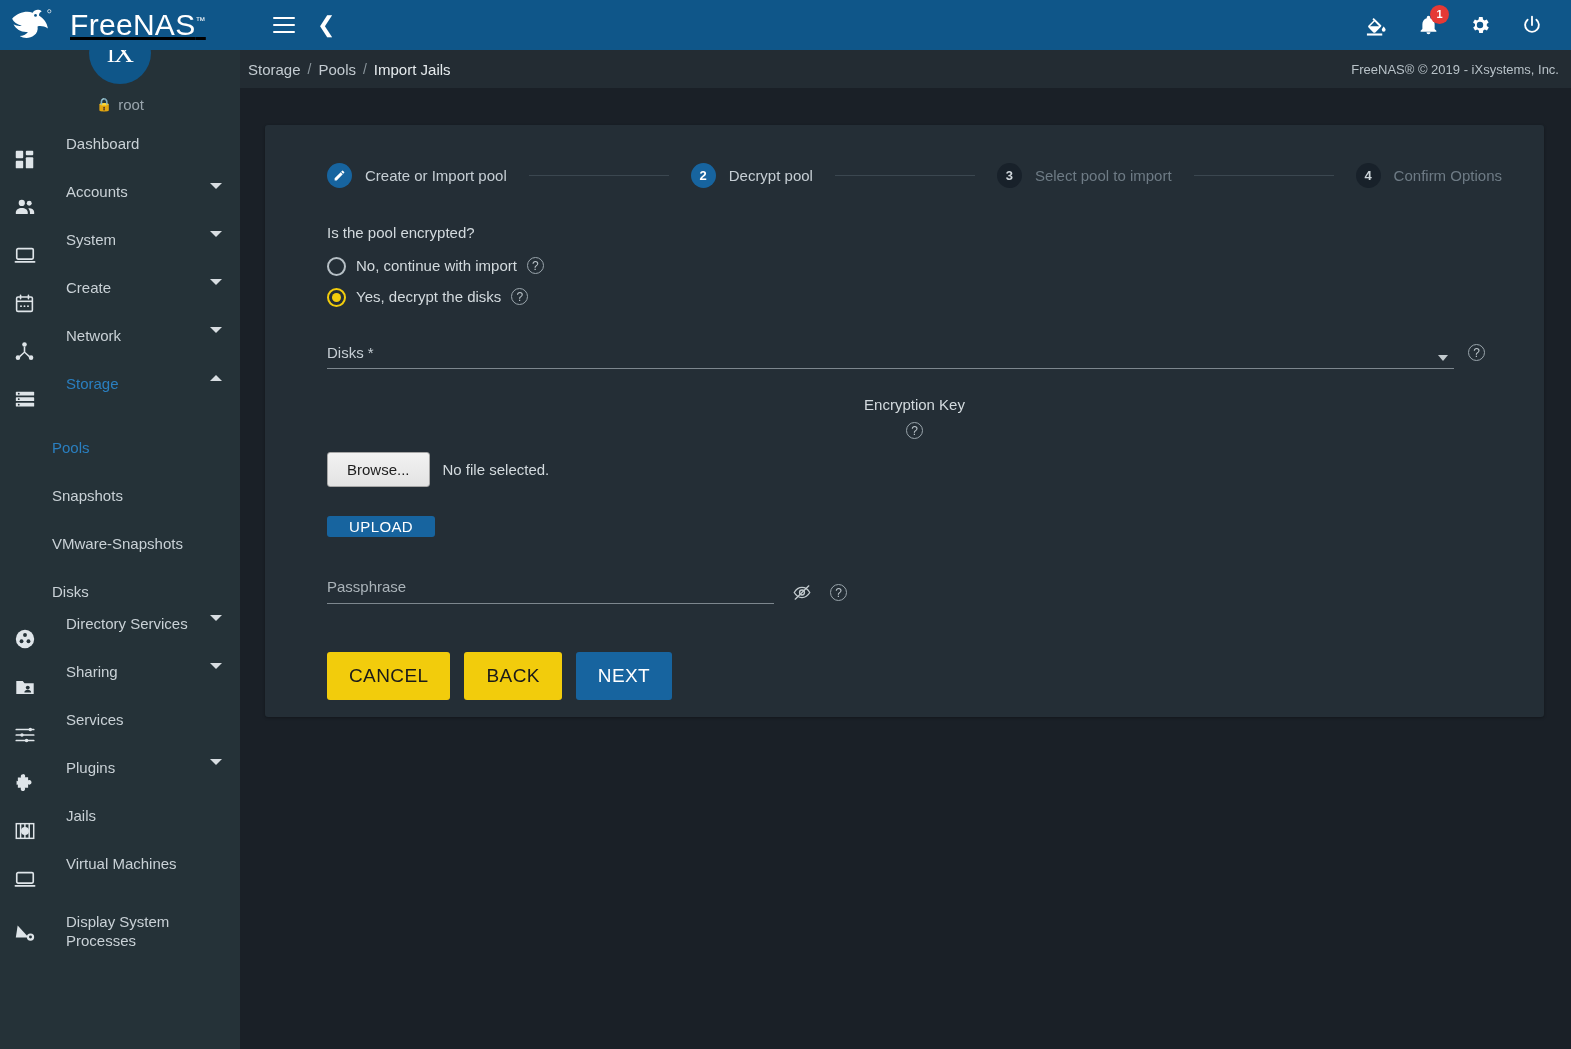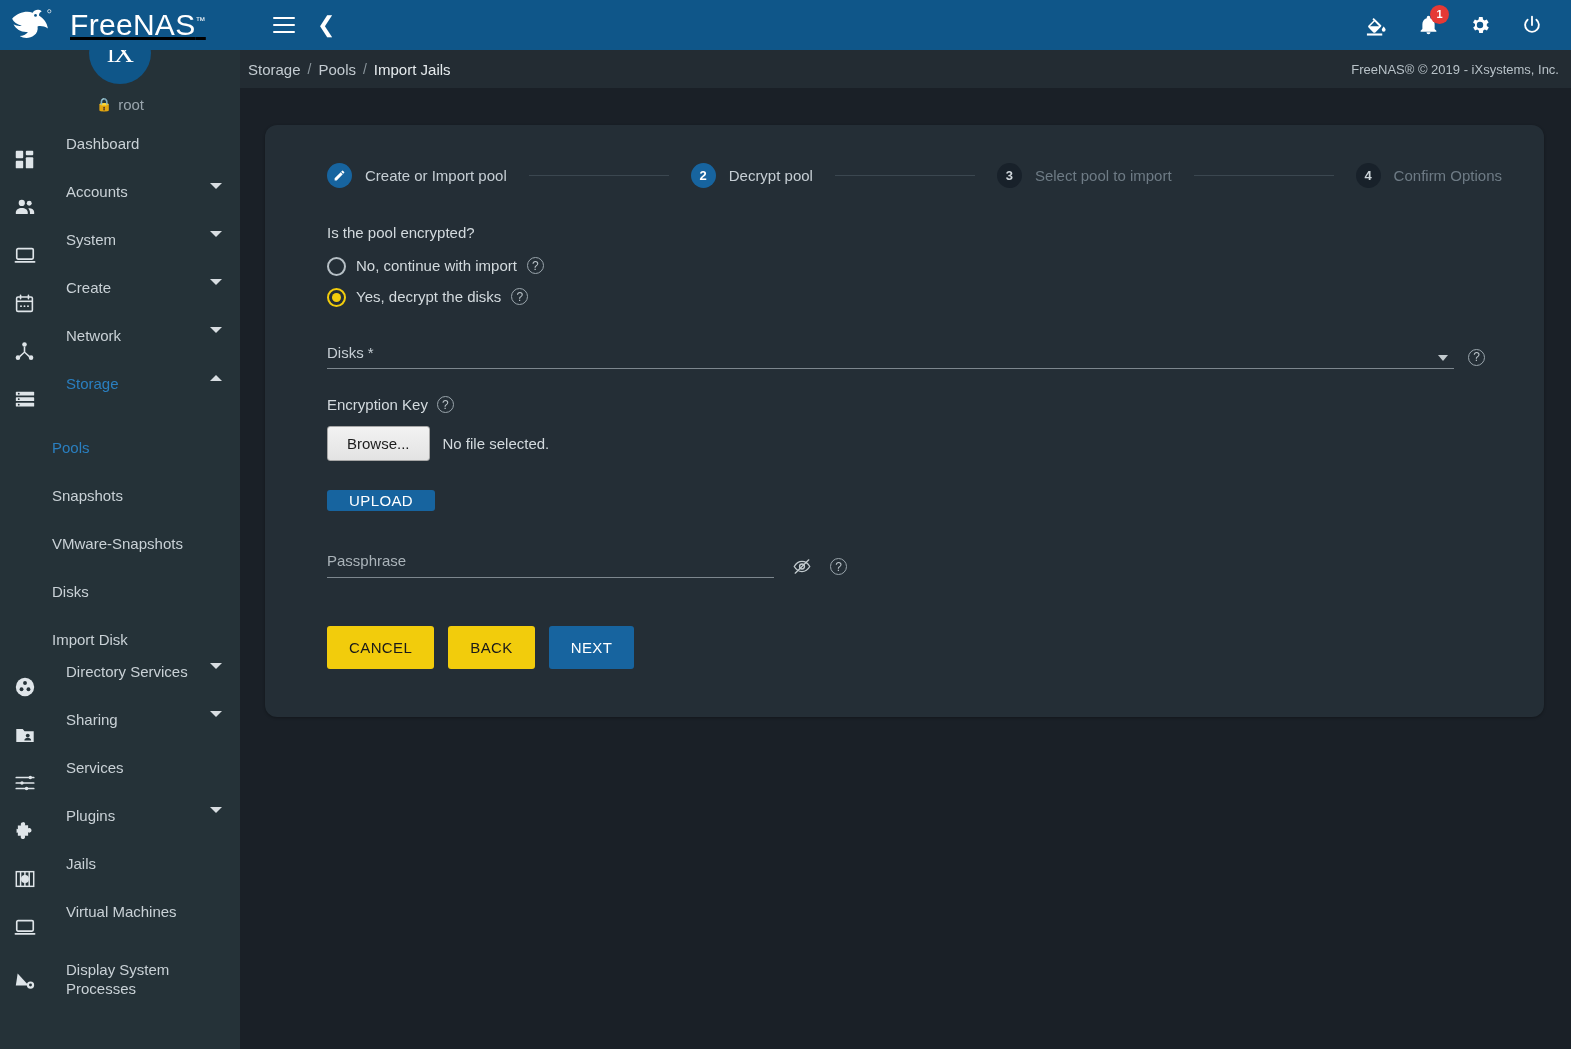--- a/index.html
+++ b/index.html
@@ -94,21 +94,21 @@
     padding: 0 12px 0 8px; background: #232c33;
   }
   .crumbs { display: flex; align-items: center; gap: 7px; font-size: 15px; }
   .crumb { color: #c3cbd1; cursor: pointer; }
   .crumb.current { color: #e6ebee; cursor: default; }
   .crumb-sep { color: #8b969d; font-size: 14px; }
   .copyright { color: #b8c2c8; font-size: 13px; }
 
   .page { padding: 37px 28px 0 25px; }
   .card {
-    background: #242e36; border-radius: 12px; width: 1279px; height: 592px;
+    background: #242e36; border-radius: 3px; width: 1279px; height: 592px;
     box-shadow: 0 1px 3px rgba(0,0,0,.3); padding: 38px 42px 0 62px; position: relative;
   }
 
   
   .stepper { display: flex; align-items: center; width: 100%; }
   .step { display: flex; align-items: center; flex: 0 0 auto; gap: 13px; }
   .step-bubble {
     width: 25px; height: 25px; border-radius: 50%;
     display: flex; align-items: center; justify-content: center;
     font-size: 13px; font-weight: 600; flex: 0 0 25px;
@@ -134,33 +134,33 @@
   .radio.checked::after { content: ""; width: 9px; height: 9px; border-radius: 50%; background: #f2cc0c; }
   .radio-label { font-size: 15px; color: #d3dade; }
 
   .help-ico {
     width: 17px; height: 17px; border-radius: 50%; border: 1.4px solid #9aa5ac;
     color: #b9c2c8; font-size: 12px; display: inline-flex; align-items: center;
     justify-content: center; cursor: pointer; flex: 0 0 17px; line-height: 1;
   }
 
   .field-select {
-    margin-top: 25px; display: flex; align-items: center; gap: 14px;
+    margin-top: 25px; display: flex; align-items: flex-start; gap: 14px;
   }
   .select-shell { flex: 1 1 auto; max-width: 1127px; position: relative; }
   .select-label { font-size: 15px; color: #c6ced4; padding-bottom: 7px; }
   .select-underline { height: 1px; background: #7d878e; width: 100%; }
   .select-arrow {
     position: absolute; right: 6px; bottom: 8px; width: 0; height: 0;
     border-left: 5px solid transparent; border-right: 5px solid transparent;
     border-top: 6px solid #c2cace; cursor: pointer;
   }
 
   .field-file { margin-top: 27px; }
-  .file-label { display: flex; align-items: center; gap: 9px; font-size: 15px; color: #d3dade; }
+  .file-label { display: flex; align-items: center; gap: 9px; font-size: 15px; color: #d3dade; flex-direction: column; }
   .file-row { display: flex; align-items: center; gap: 13px; margin-top: 13px; }
   .browse-btn {
     background: linear-gradient(#f2f2f2,#e3e3e3); border: 1px solid #a6a6a6;
     border-radius: 3px; color: #1d1d1d; font-size: 15px; padding: 8px 19px;
     cursor: pointer; font-family: "Liberation Sans", sans-serif;
   }
   .file-status { font-size: 15px; color: #d3dade; }
 
   .upload-btn {
     margin-top: 29px; background: #17649f; color: #fff; border: none;
@@ -174,21 +174,21 @@
     width: 100%; background: transparent; border: none; outline: none;
     color: #d3dade; font-size: 15px; padding: 0 0 8px 0;
     font-family: "Liberation Sans", sans-serif;
   }
   .pass-input::placeholder { color: #aab3b9; opacity: 1; }
   .pass-underline { height: 1px; background: #7d878e; width: 100%; }
   .eye-btn { cursor: pointer; display: flex; align-items: center; padding-bottom: 2px; }
 
   .actions { display: flex; gap: 14px; margin-top: 48px; }
   .btn {
-    border: none; border-radius: 3px; font-size: 15px; font-weight: 500;
+    border: none; border-radius: 3px; font-size: 19px; font-weight: 500;
     letter-spacing: .4px; padding: 13px 22px; cursor: pointer;
     font-family: "Liberation Sans", sans-serif;
   }
   .btn-yellow { background: #f2cc0c; color: #1a1a1a; }
   .btn-blue { background: #17649f; color: #fff; }
 </style>
 </head>
 <body>
 
 <div class="app">
@@ -342,23 +342,20 @@
       </div>
       <div class="nav-sub">
         <span>Snapshots</span>
       </div>
       <div class="nav-sub">
         <span>VMware-Snapshots</span>
       </div>
       <div class="nav-sub">
         <span>Disks</span>
       </div>
-      <div class="nav-sub">
-        <span>Import Disk</span>
-      </div>
 
       <div class="nav-item">
         <span class="nav-ico">
           <svg width="22" height="22" viewBox="0 0 24 24" fill="#dfe5e9">
               <circle cx="12" cy="12" r="10"></circle>
               <circle cx="12" cy="7.6" r="2.1" fill="#253238"></circle>
               <circle cx="8.2" cy="14.5" r="2.1" fill="#253238"></circle>
               <circle cx="15.8" cy="14.5" r="2.1" fill="#253238"></circle>
             </svg>
         </span>

